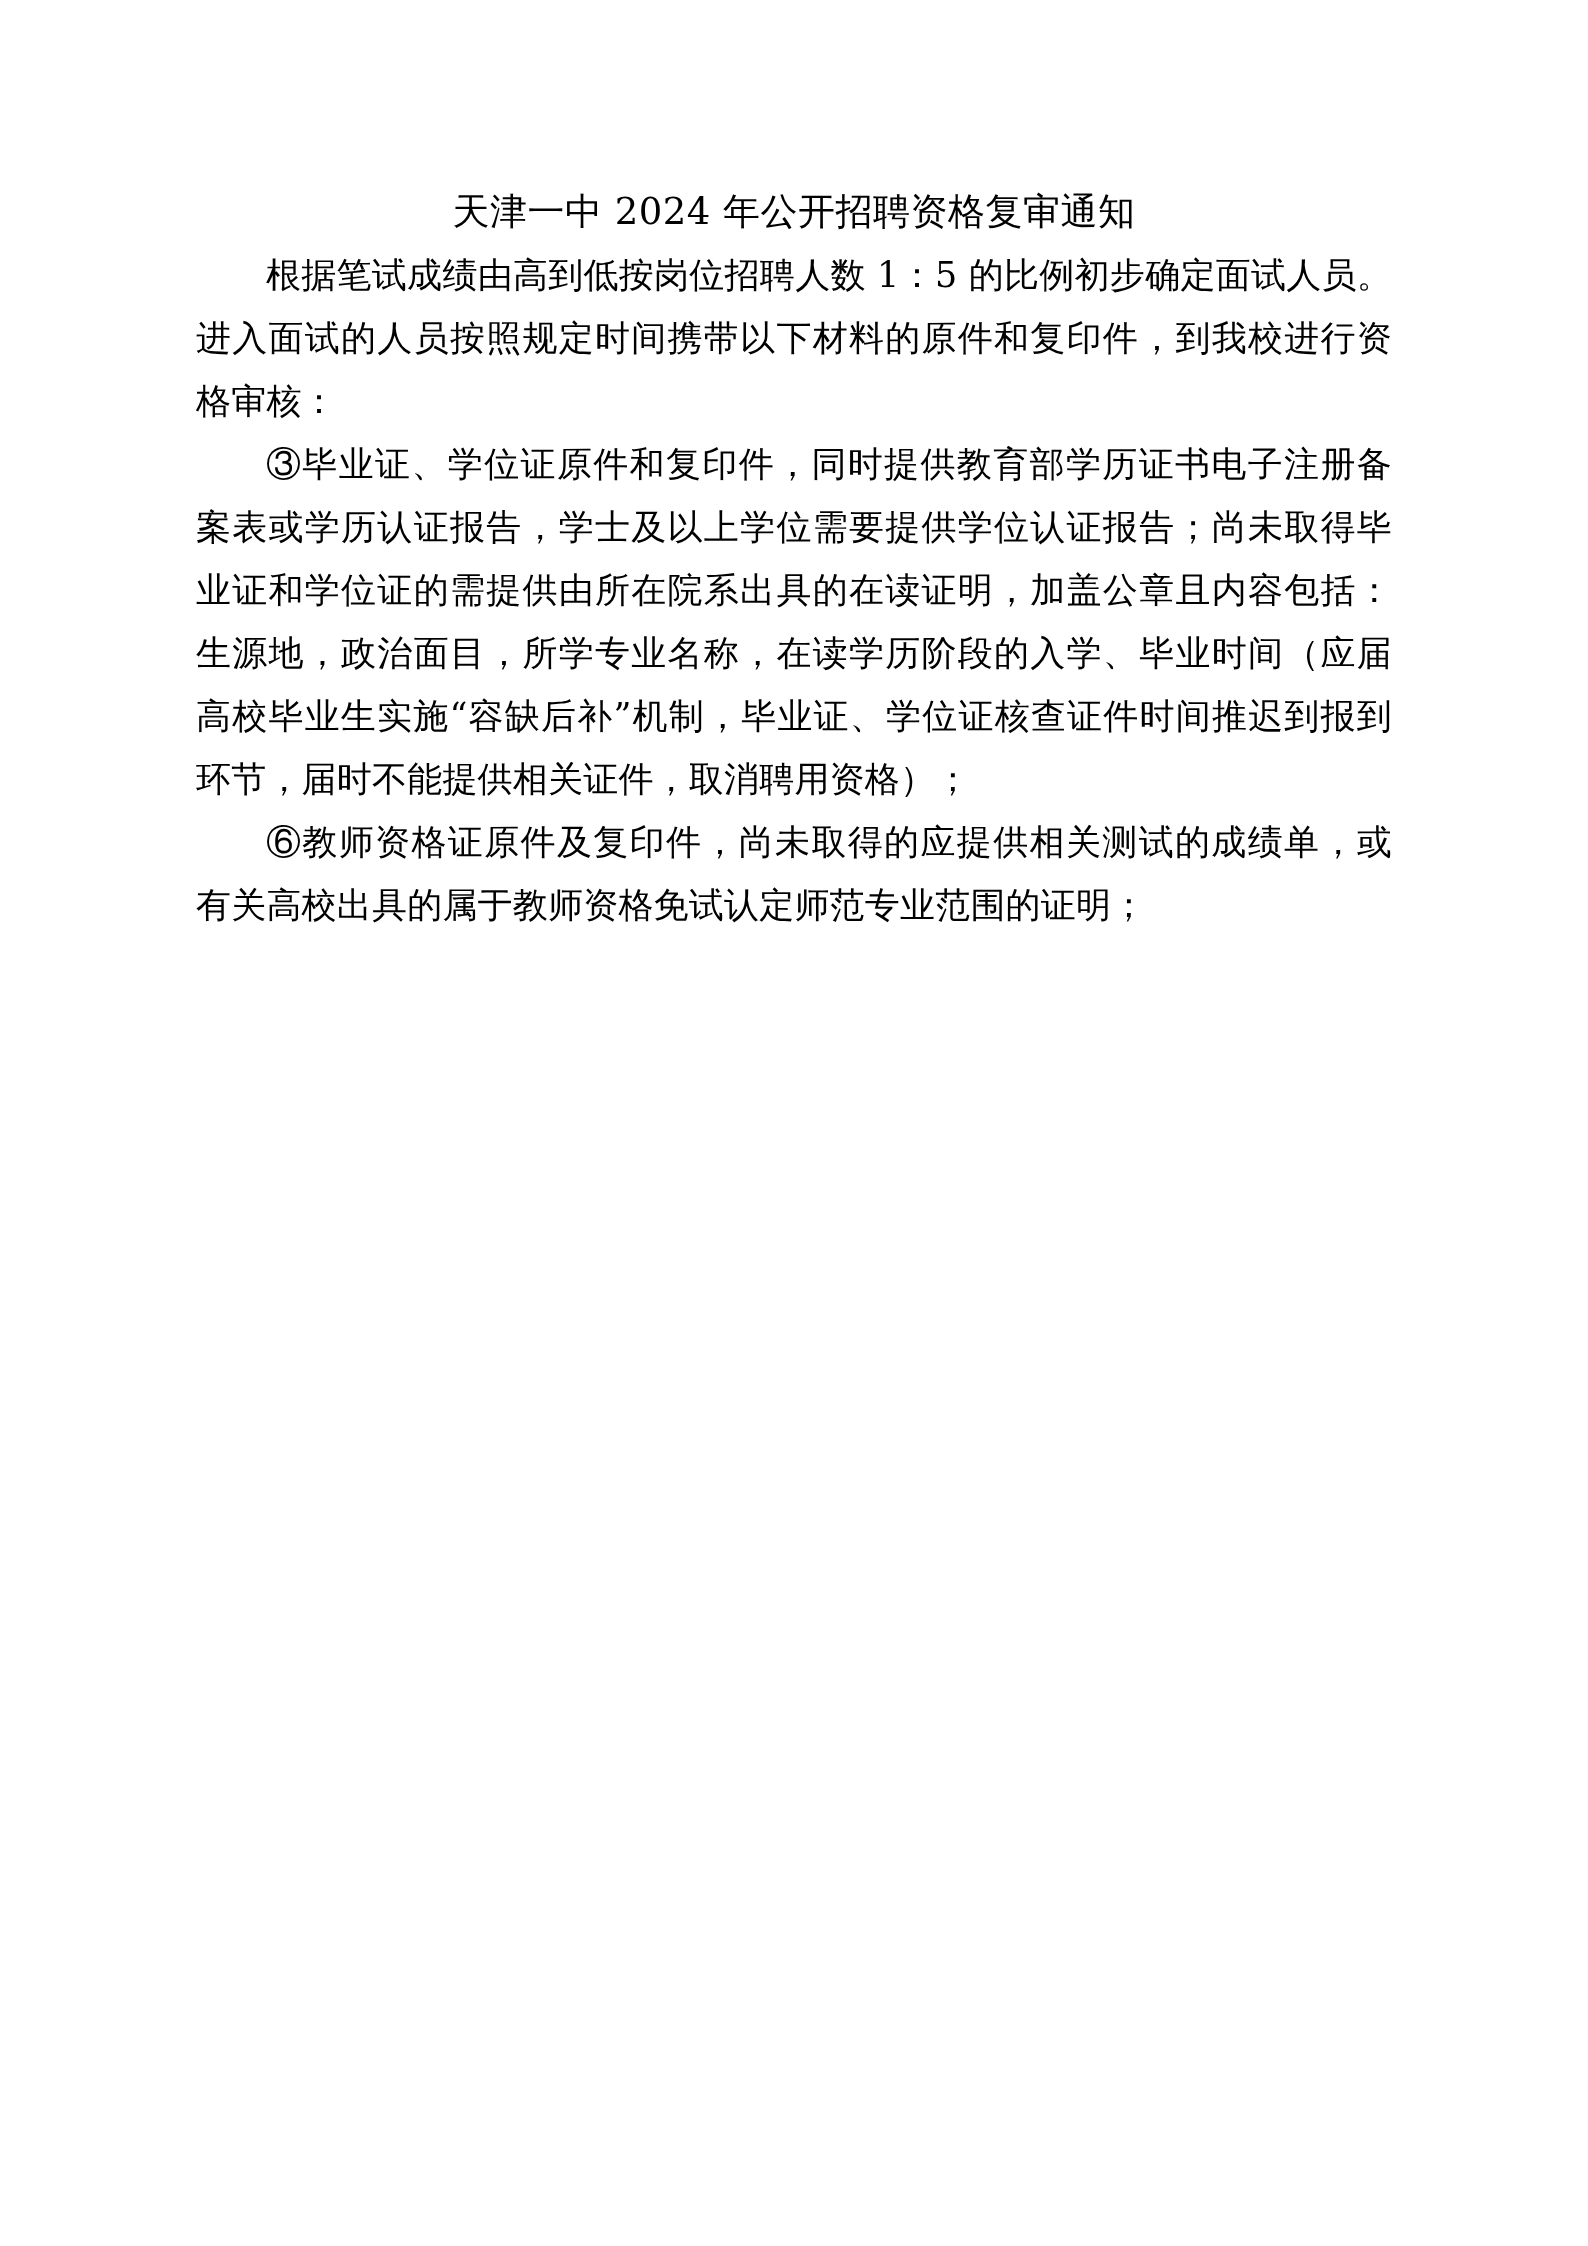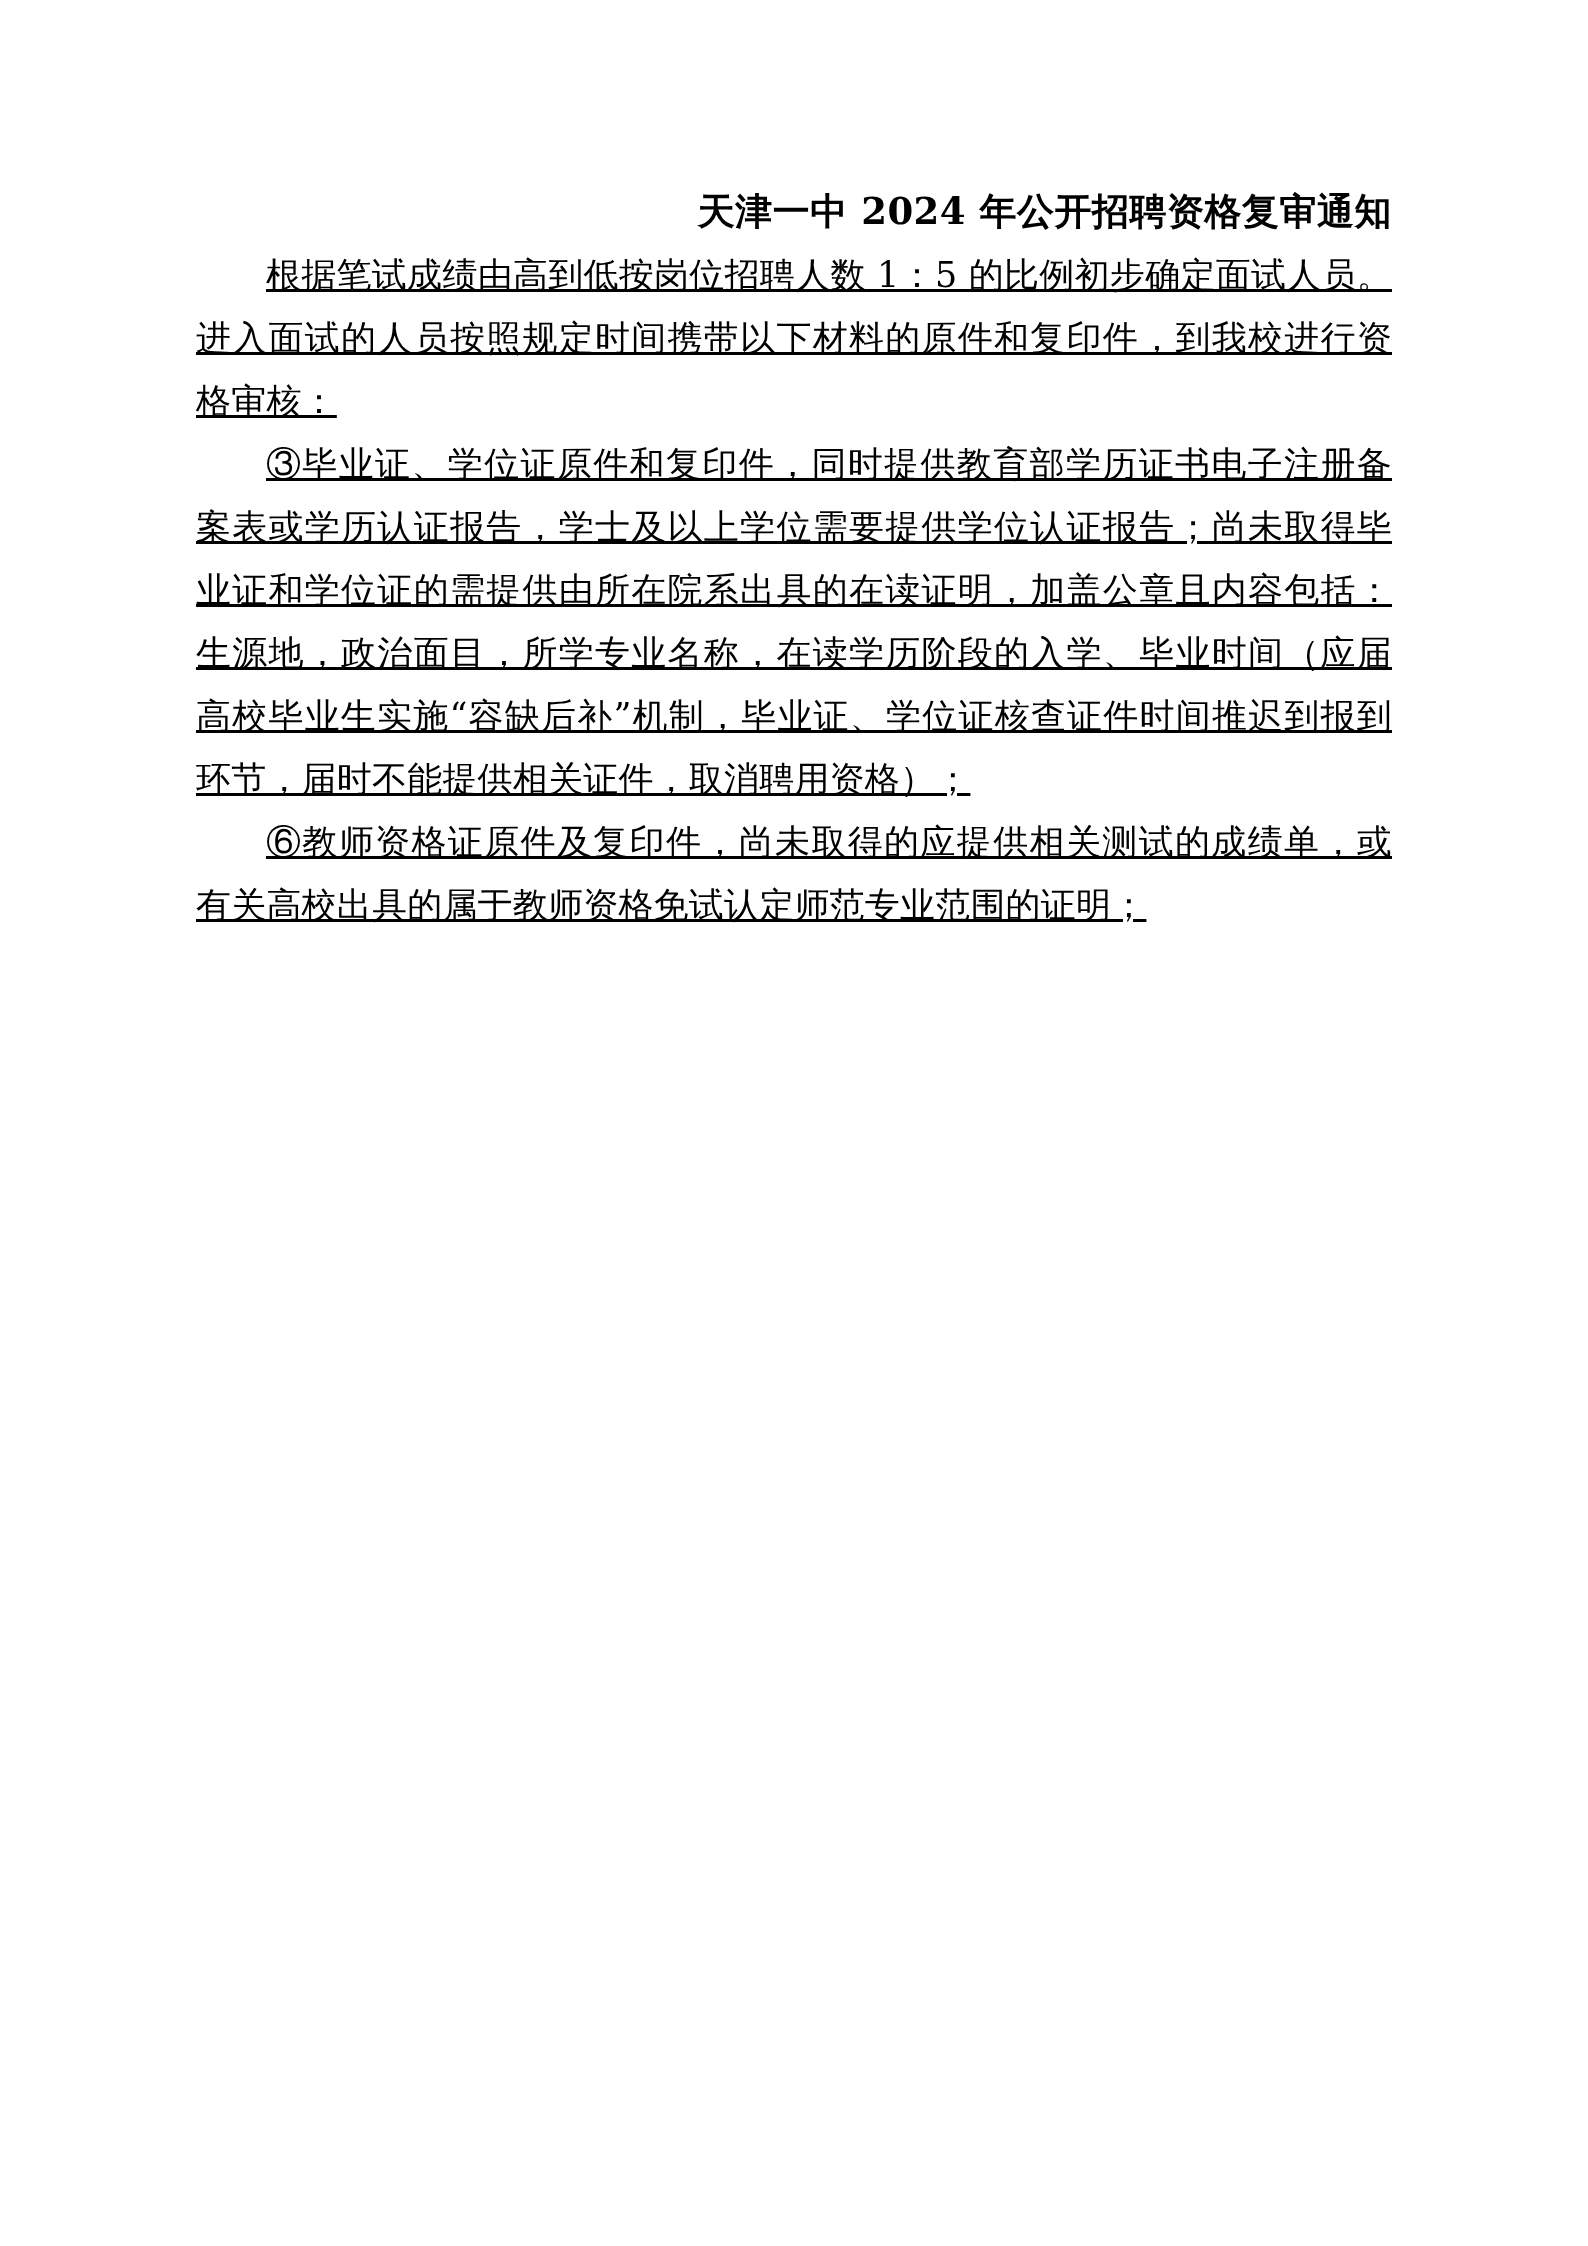--- a/index.html
+++ b/index.html
@@ -18,38 +18,37 @@
     position: relative;
     width: 1588px;
     height: 2246px;
     box-sizing: border-box;
     padding: 186px 196px 0 196px;
     background: #ffffff;
     overflow: hidden;
   }
   .doc-title {
     font-size: 37px;
-    font-weight: bold;
-    text-align: right;
+    font-weight: normal;
+    text-align: center;
     letter-spacing: 0.5px;
     line-height: 1.4;
     margin: 0 0 6px 0;
     font-family: "DejaVu Serif", "Liberation Serif", serif;
   }
   .para {
     font-size: 35px;
     line-height: 63px;
     text-align: justify;
     text-justify: inter-ideograph;
     margin: 0;
     letter-spacing: 0.2px;
   }
   .indent {
     text-indent: 70px;
-    text-decoration: underline;
   }
 </style>
 </head>
 <body>
 
 <div class="page">
 
   <h1 class="doc-title">天津一中 2024 年公开招聘资格复审通知</h1>
 
   <p class="para indent">根据笔试成绩由高到低按岗位招聘人数 1：5 的比例初步确定面试人员。进入面试的人员按照规定时间携带以下材料的原件和复印件，到我校进行资格审核：</p>

